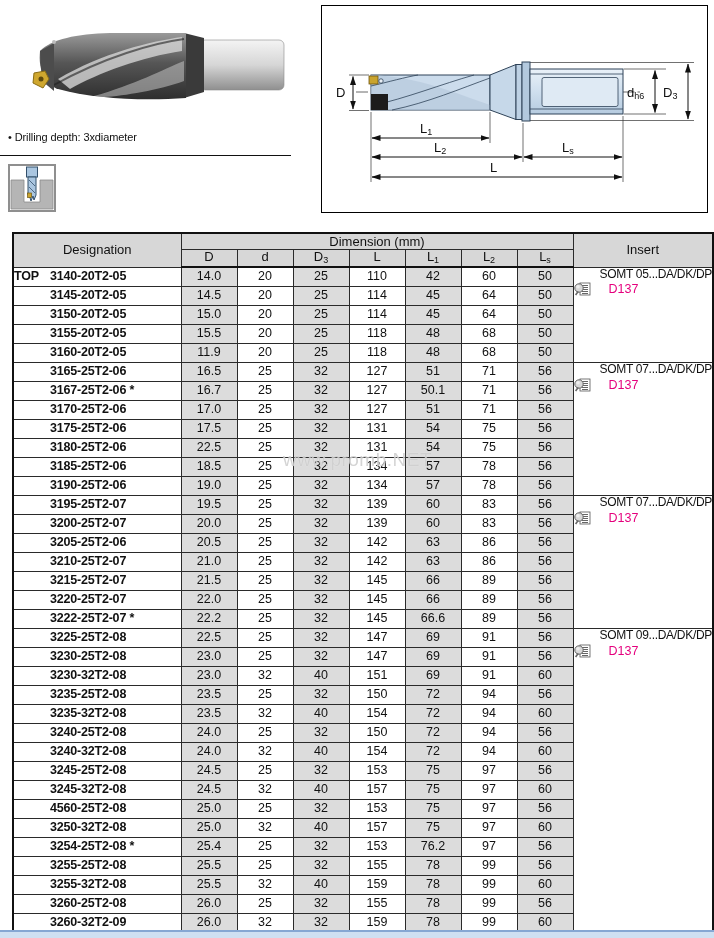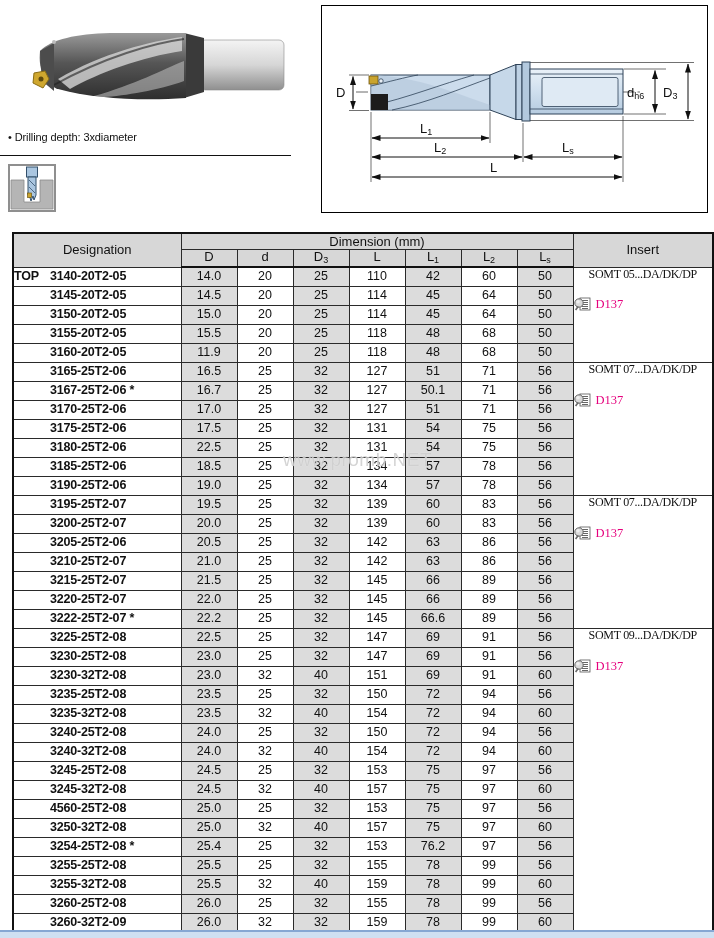--- a/index.html
+++ b/index.html
@@ -25,23 +25,23 @@
   .tbl th,.tbl td{border:1px solid #2a2a2a;padding:0;line-height:1.05;}
   .tbl thead th{background:var(--hdr);font-weight:normal;font-size:13px;text-align:center;}
   .tbl thead tr.top-h th{height:15px;}
   .tbl thead tr.sub th{height:16px;border-bottom:2px solid #111;font-size:13px;}
   .sb{font-size:9px;vertical-align:-2px;}
   .tbl tbody td{height:18px;font-size:12.5px;}
   .c-des{text-align:left;font-weight:bold;letter-spacing:-0.2px;border-right:1.5px solid #111;}
   .pref{display:inline-block;width:36px;box-sizing:border-box;}
   .c-val{text-align:center;}
   .shade{background:var(--shade);}
-  .c-ins{border-left:2px solid #111;vertical-align:top;text-align:center;padding:2px 2px 0 5px;font-family:Liberation Serif, serif;}
+  .c-ins{border-left:2px solid #111;vertical-align:top;text-align:right;padding:2px 2px 0 5px;}
   .ins1{font-size:12px;letter-spacing:-0.3px;white-space:nowrap;}
-  .ins2{display:flex;align-items:center;gap:5px;margin-top:17px;}
+  .ins2{display:flex;align-items:center;gap:18px;margin-top:2px;}
   .ref{color:var(--ref);font-size:12.5px;}
   
   .watermark{left:283px;top:449px;font-size:19px;font-weight:normal;letter-spacing:0.5px;
              color:rgba(185,185,185,0.62);text-shadow:0 0 1px rgba(255,255,255,0.8);pointer-events:none;}
   
   .band{left:0;top:930px;width:714px;height:6px;background:var(--band);border-top:2px solid var(--bandline);}
   .ext{stroke:#333;stroke-width:0.7;}
   .dim{stroke:#111;stroke-width:1;}
   .ln{stroke:#2f4358;stroke-width:0.8;fill:none;}
   .lb{font-size:13px;fill:#111;}

